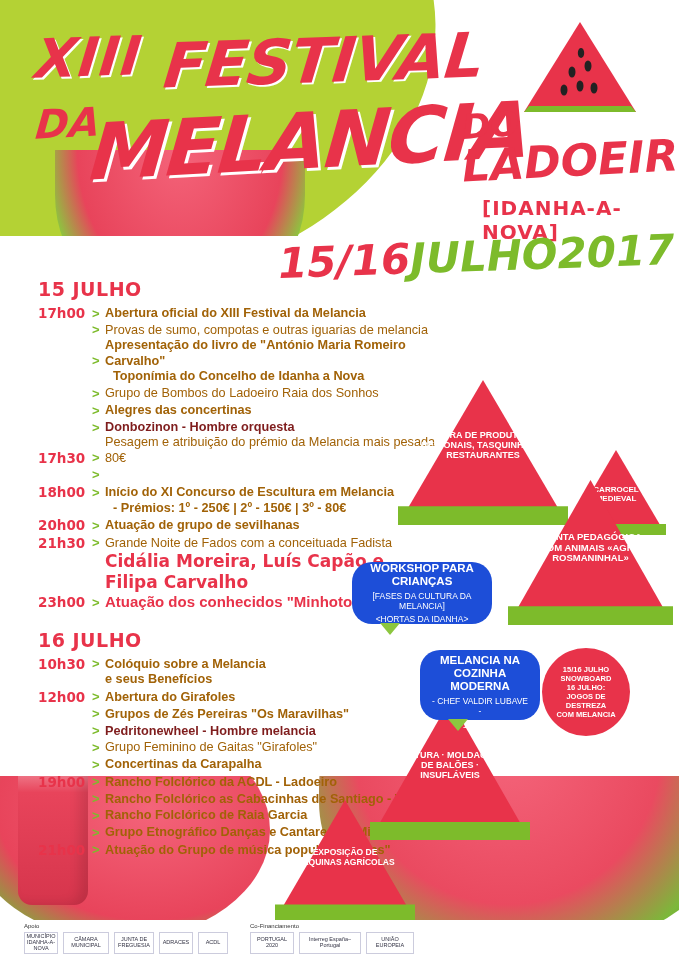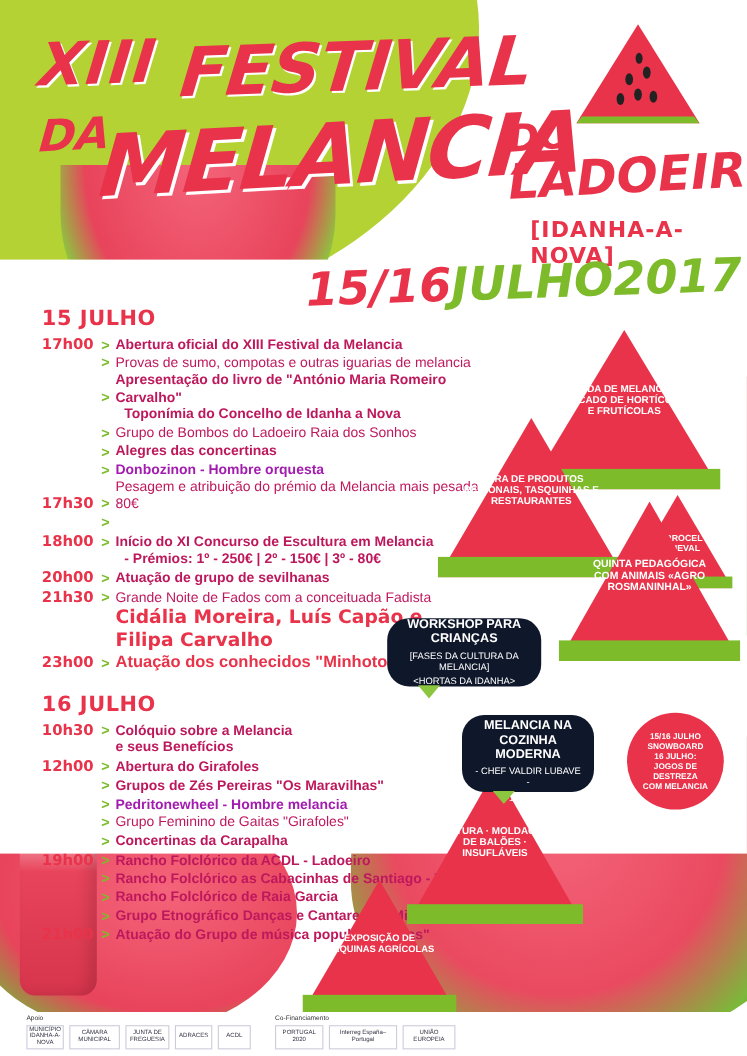--- a/index.html
+++ b/index.html
@@ -145,23 +145,23 @@
   }
   .row { display: flex; align-items: flex-end; line-height: 1.22; }
   .time {
     color: #e8334a; font-weight: bold;
     font-family: "DejaVu Sans", sans-serif;
     font-size: 13.5px;
     width: 54px; flex: 0 0 54px; text-align: left;
     padding-top: 1px;
   }
   .gt { color: #7dbb2b; font-weight: bold; width: 13px; flex: 0 0 13px; font-size: 13px; padding-top: 1px;}
-  .txt { font-size: 12.7px; color: #be185d; font-family: "Liberation Sans", sans-serif; }
+  .txt { font-size: 12.7px; color: #a16207; font-family: "Liberation Sans", sans-serif; }
   .txt.bold { font-weight: bold; }
-  .txt.red { color: #a21caf; font-weight: bold; }
+  .txt.red { color: #7f1d1d; font-weight: bold; }
   .txt.sub { padding-left: 8px; }
   .txt.big-red {
     color: #e8334a; font-weight: bold; font-size: 17px;
     font-family: "DejaVu Sans", sans-serif;
   }
   .txt.quote-red { color: #e8334a; font-weight: bold; font-size: 15px; }
   .indent { margin-left: 67px; }
   .spacer-big { height: 18px; }
   .slice {
     position: absolute; z-index: 7;
@@ -180,21 +180,21 @@
   .slice .label {
     position: absolute; left: 0; width: 100%;
     text-align: center; color: #fff; font-weight: bold;
     font-family: "Liberation Sans", sans-serif;
     line-height: 1.12;
   }
 
   
   .bubble {
     position: absolute; z-index: 8;
-    background: #0f172a; color: #fff;
+    background: #1d4ed8; color: #fff;
     border-radius: 20px;
     display: flex; flex-direction: column;
     align-items: center; justify-content: center;
     text-align: center; padding: 6px 10px;
     font-family: "Liberation Sans", sans-serif;
   }
   .bubble .b1 { font-weight: bold; font-size: 11.5px; line-height: 1.15; }
   .bubble .b2 { font-size: 8.5px; line-height: 1.2; margin-top: 3px; }
   .bubble:after {
     content: ""; position: absolute; left: 28px; bottom: -11px;
@@ -406,39 +406,34 @@
       <span class="gt">&gt;</span>
       <span class="txt bold">Grupo Etnográfico Danças e Cantares do Minho</span>
     </div>
     <div class="row">
       <span class="time">21h00</span>
       <span class="gt">&gt;</span>
       <span class="txt bold">Atuação do Grupo de música popular "7 Saias"</span>
     </div>
   </div>
 
-  <div class="slice" style="left:480px; top:300px; width:175px; height:145px;">
-    <div class="body"></div>
-    <div class="rind"></div>
-    <div class="label" style="top:48px; font-size:9px; padding:0 24px;">VENDA DE MELANCIA E MERCADO DE HORTÍCOLAS E FRUTÍCOLAS</div>
-  </div>
 
   <div class="slice" style="left:398px; top:380px; width:170px; height:145px;">
     <div class="body"></div>
     <div class="rind"></div>
     <div class="label" style="top:50px; font-size:9px; padding:0 22px;">FEIRA DE PRODUTOS REGIONAIS, TASQUINHAS E RESTAURANTES</div>
   </div>
 
   <div class="slice" style="left:566px; top:450px; width:100px; height:85px;">
     <div class="body"></div>
     <div class="rind"></div>
     <div class="label" style="top:36px; font-size:8px; padding:0 12px;">CARROCEL MEDIEVAL</div>
   </div>
 
-  <div class="slice" style="left:508px; top:456px; width:165px; height:145px;">
+  <div class="slice" style="left:508px; top:480px; width:165px; height:145px;">
     <div class="body"></div>
     <div class="rind"></div>
     <div class="label" style="top:52px; font-size:9.5px; padding:0 22px;">QUINTA PEDAGÓGICA COM ANIMAIS «AGRO ROSMANINHAL»</div>
   </div>
 
   <div class="slice" style="left:275px; top:800px; width:140px; height:120px;">
     <div class="body"></div>
     <div class="rind"></div>
     <div class="label" style="top:48px; font-size:8.5px; padding:0 18px;">EXPOSIÇÃO DE MÁQUINAS AGRÍCOLAS</div>
   </div>
@@ -454,21 +449,21 @@
     <div class="b2">[FASES DA CULTURA DA MELANCIA]</div>
     <div class="b2">&lt;HORTAS DA IDANHA&gt;</div>
   </div>
 
   <div class="bubble" style="left:420px; top:650px; width:120px; height:70px;">
     <div class="b1">LIVE COOKING MELANCIA NA COZINHA MODERNA</div>
     <div class="b2">- CHEF VALDIR LUBAVE -</div>
     <div class="b2">&gt;16 JULHO</div>
   </div>
 
-  <div class="circ" style="left:570px; top:648px; width:88px; height:88px;">
+  <div class="circ" style="left:542px; top:648px; width:88px; height:88px;">
     <div>15/16 JULHO</div>
     <div>SNOWBOARD</div>
     <div>16 JULHO:</div>
     <div>JOGOS DE DESTREZA</div>
     <div>COM MELANCIA</div>
   </div>
 
   <div class="footer">
     <div class="footer-left">
       <span class="footer-label" style="left:0; top:-9px;">Apoio</span>

